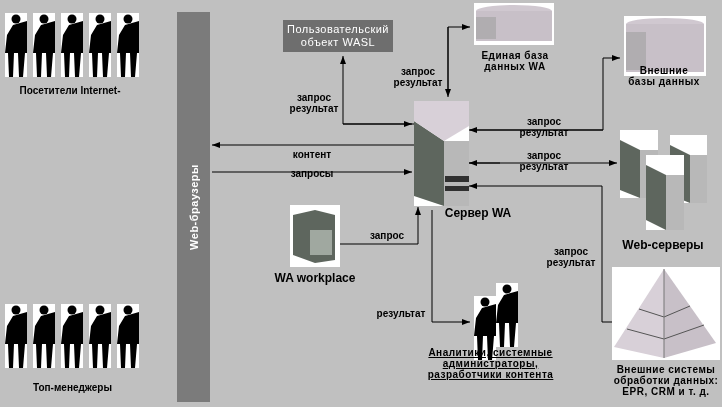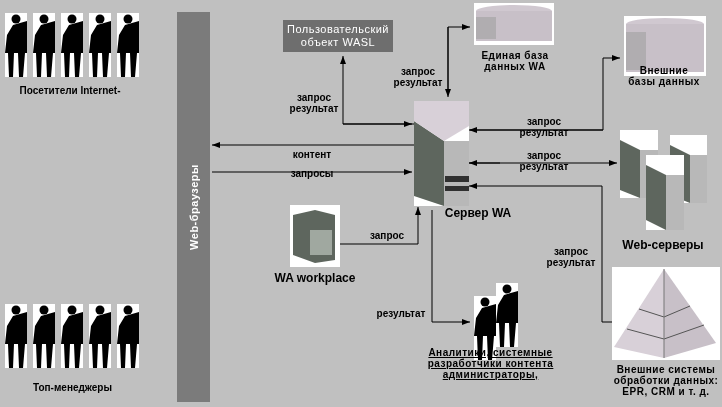--- a/index.html
+++ b/index.html
@@ -196,22 +196,22 @@
           <polygon points="2,22 8,12 22,8 22,40 20,40 18,64 14,64 13,40 9,40 8,64 4,64 3,40 0,40" fill="#000"></polygon>
         </svg></div>
       <div class="person" style="left: 496px; top: 283px;"><svg width="22" height="64" viewBox="0 0 22 64">
           <rect width="22" height="64" fill="#fff"></rect>
           <circle cx="11" cy="6" r="4.5" fill="#000"></circle>
           <polygon points="2,22 8,12 22,8 22,40 20,40 18,64 14,64 13,40 9,40 8,64 4,64 3,40 0,40" fill="#000"></polygon>
         </svg></div>
     </div>
   <div class="lbl wide" style="left:418px;top:347px;width:145px;text-decoration:underline;">
     <div>Аналитики, системные</div>
+    <div>администраторы,</div>
     <div>разработчики контента</div>
-    <div>администраторы,</div>
   </div>
 </div>
 
 <div class="abs" style="left:612px;top:267px;width:108px;height:93px;">
   <svg width="108" height="93">
     <rect x="0" y="0" width="108" height="93" fill="#fff"></rect>
     <polygon points="52,2 2,80 52,91" fill="#d8d0d8"></polygon>
     <polygon points="52,2 104,76 52,91" fill="#c8c0c8"></polygon>
     <polyline points="27,42 52,50 78,39" fill="none" stroke="#555" stroke-width="1"></polyline>
     <polyline points="15,62 52,72 92,58" fill="none" stroke="#555" stroke-width="1"></polyline>

